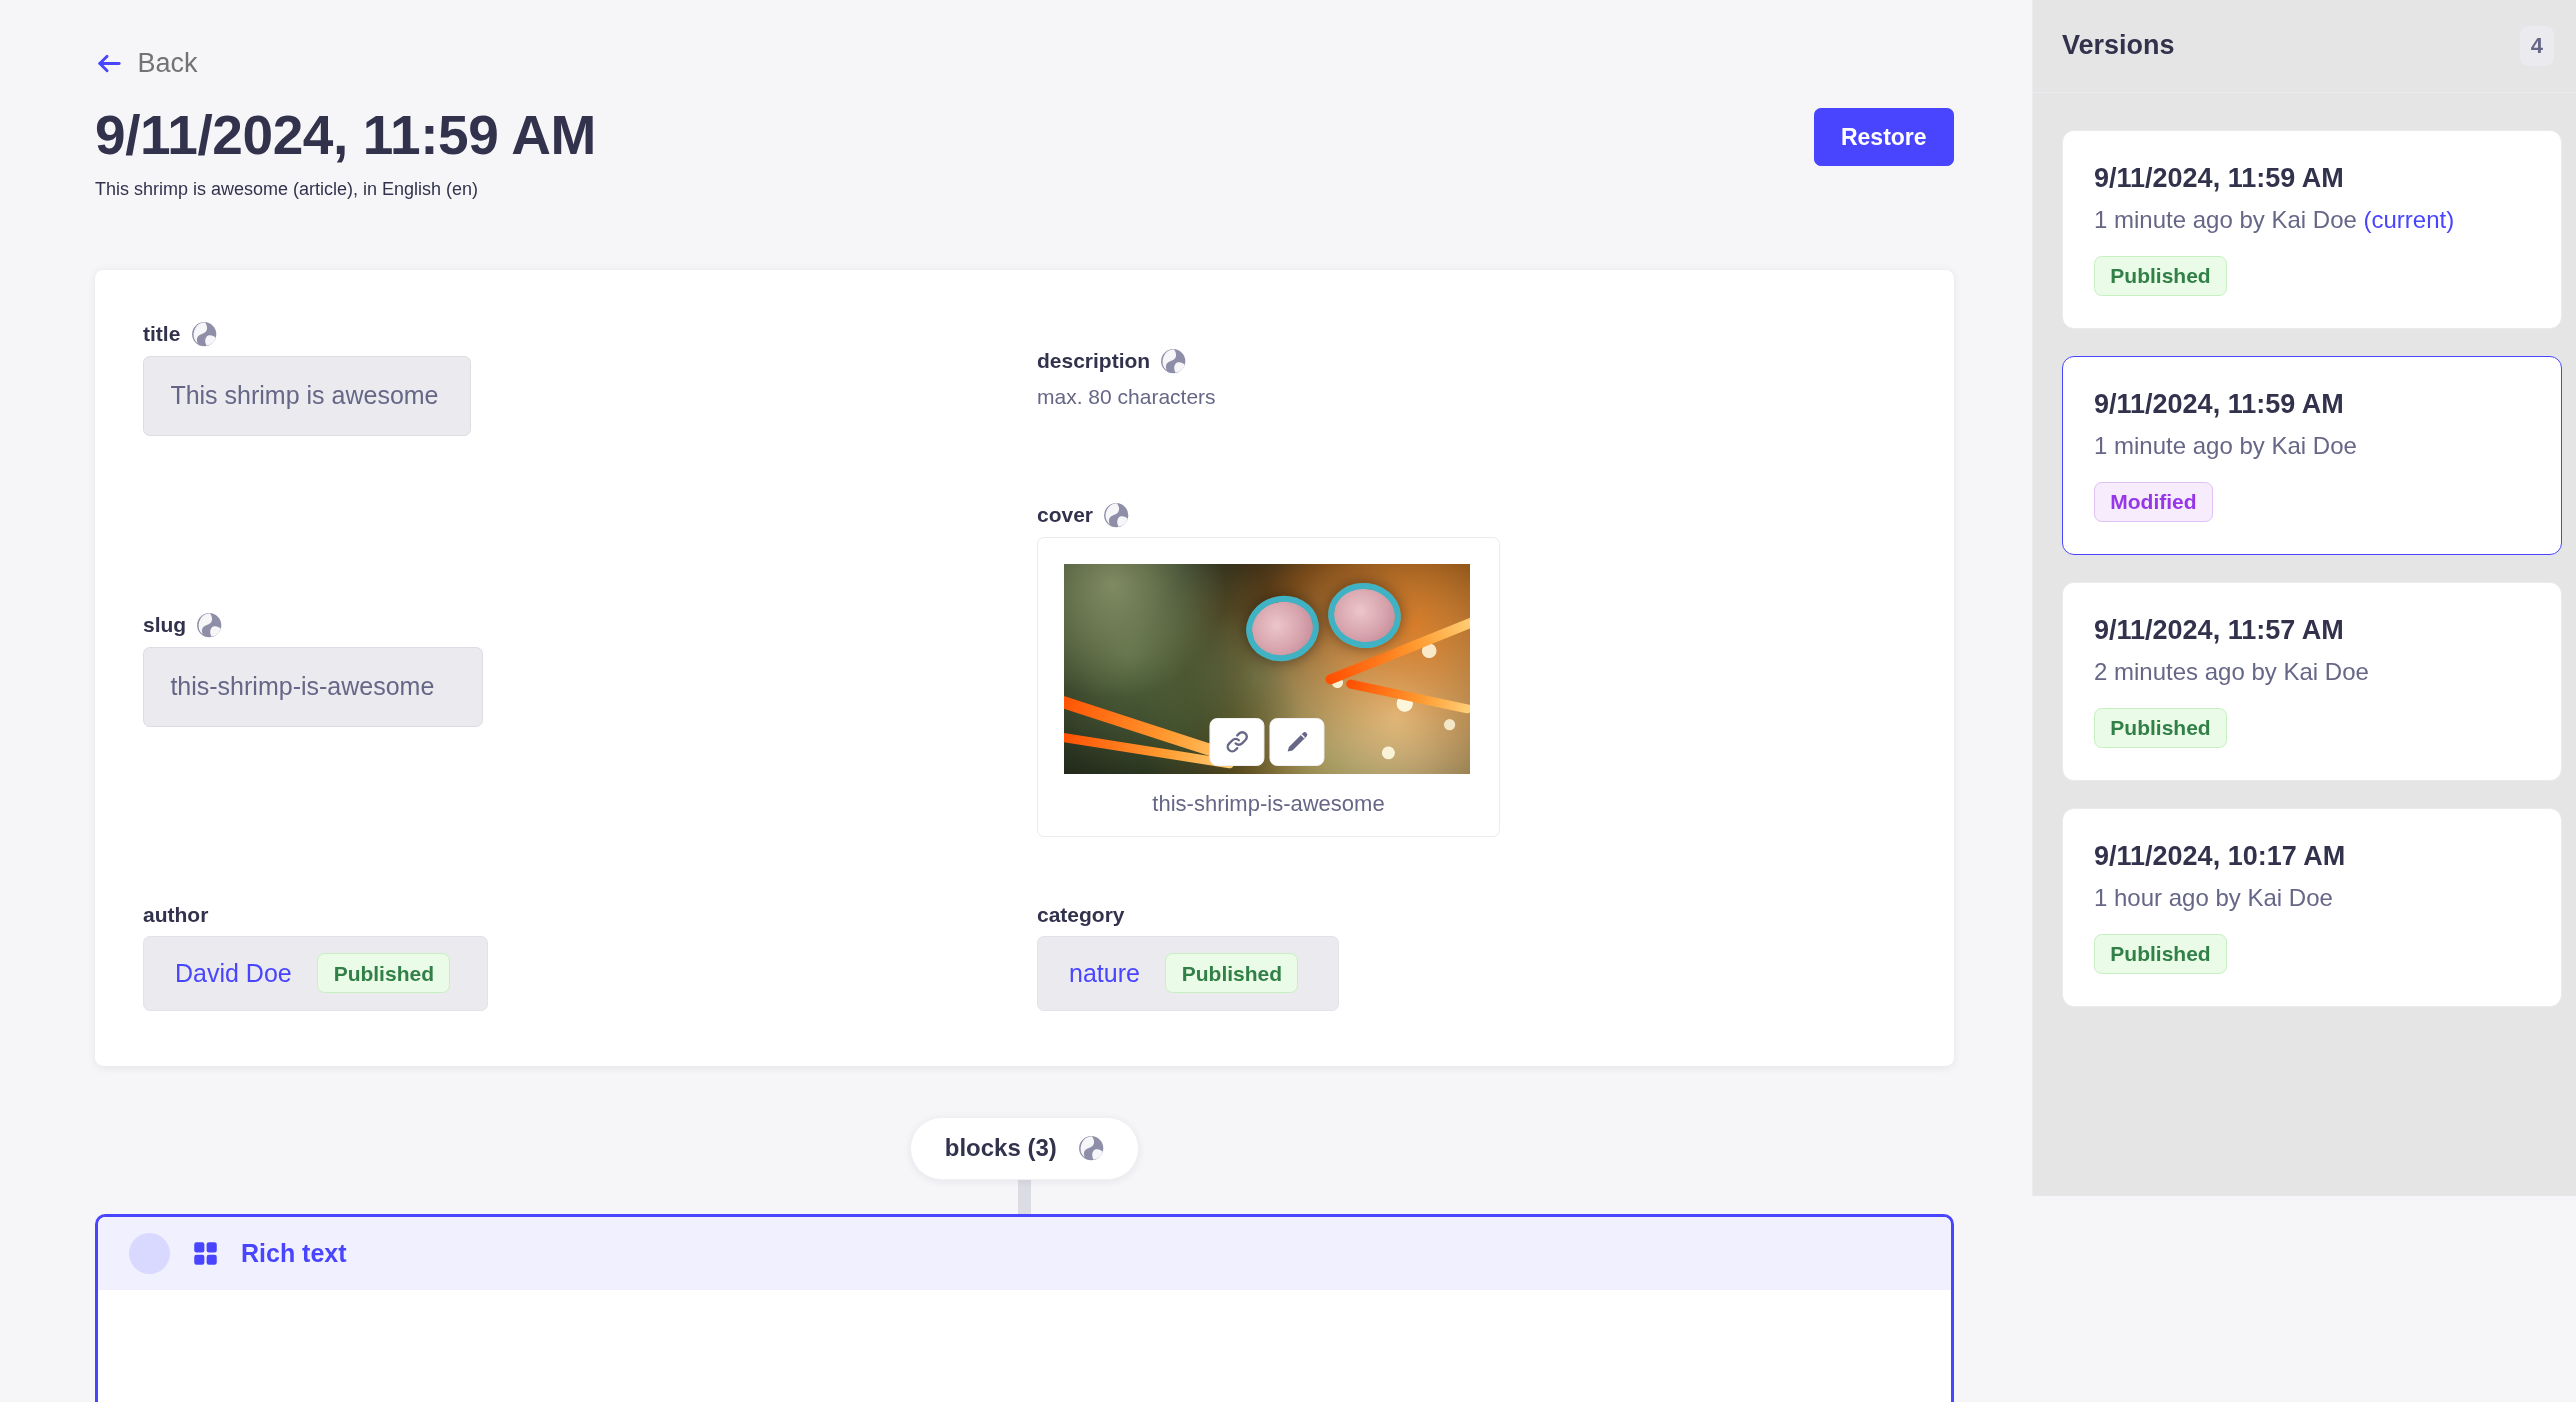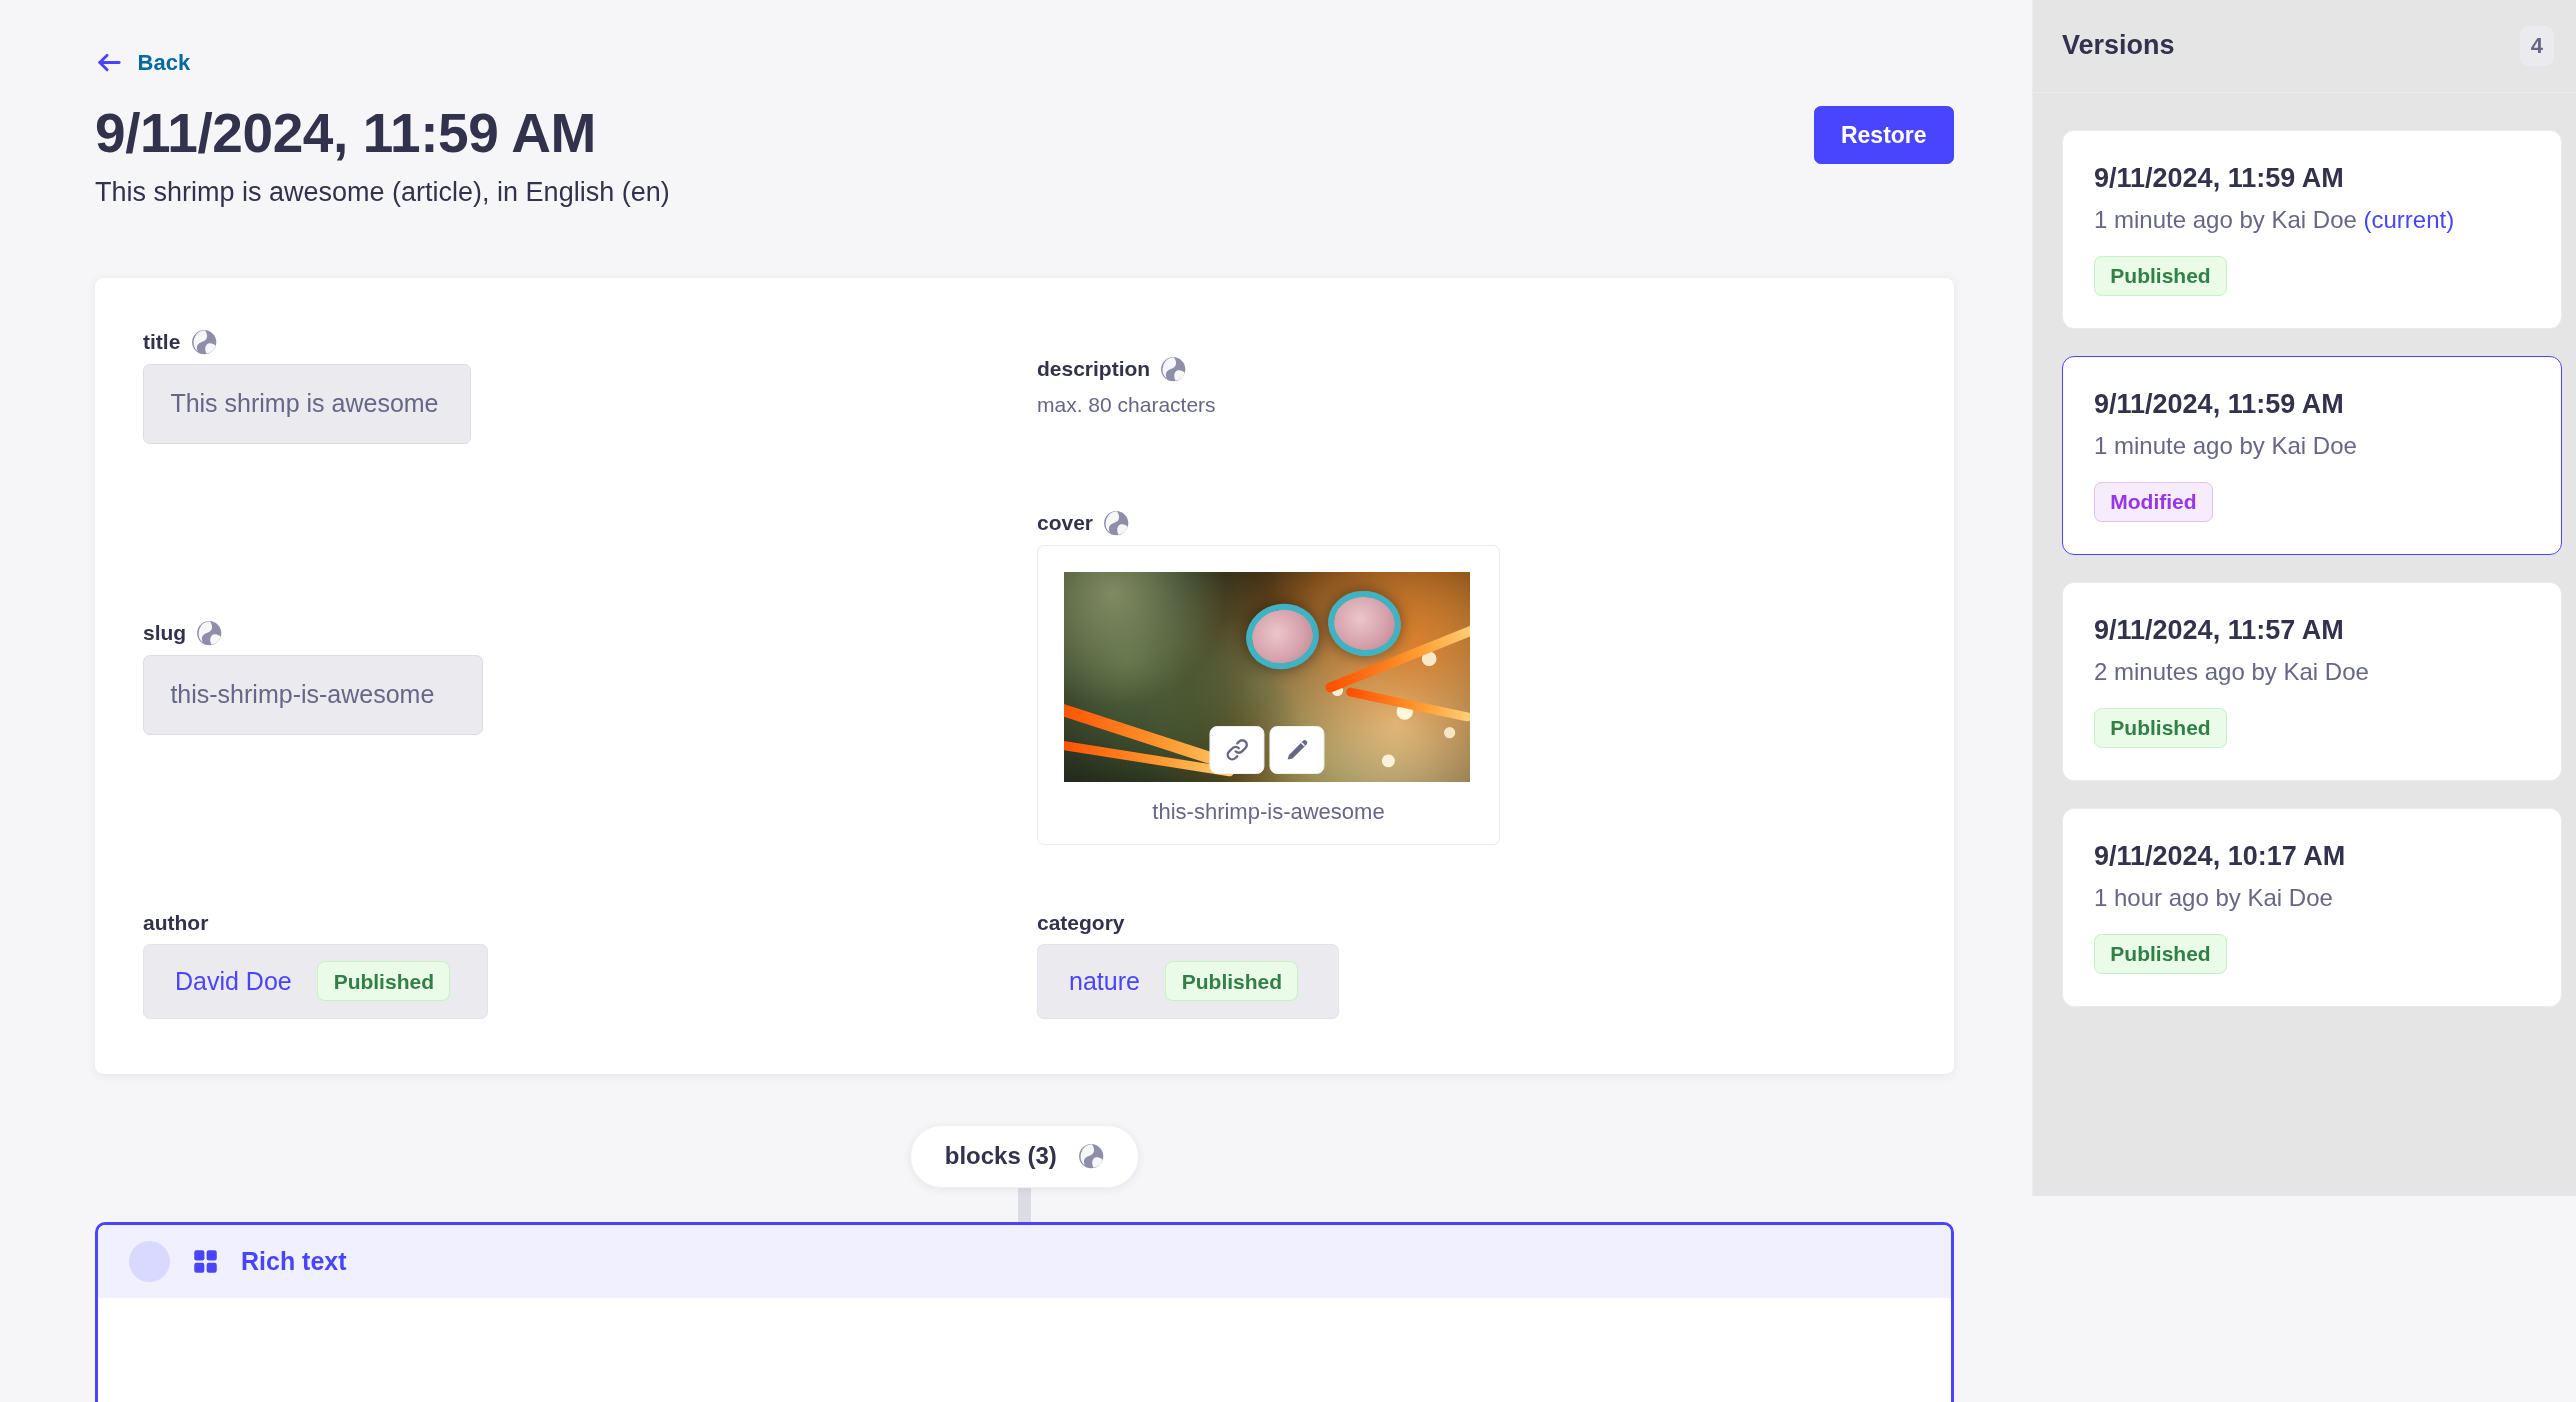--- a/index.html
+++ b/index.html
@@ -15,28 +15,28 @@
   
   .main {
     width:2032px; height:1402px;
     padding:48px 78px 0 95px;
     overflow:hidden;
     flex:none;
   }
   .back-row { display:flex; align-items:center; }
   .back-link {
     display:inline-flex; align-items:center; gap:13.6px;
-    color:#0369a1; font-size:22px; font-weight:700; text-decoration:none; cursor:pointer;
+    color:#737373; font-size:27px; font-weight:400; text-decoration:none; cursor:pointer;
   }
   .title-row {
     margin-top:24px;
     display:flex; align-items:flex-start; justify-content:space-between;
   }
   .page-title { font-size:55px; font-weight:700; color:#32324d; letter-spacing:-0.4px; }
-  .page-subtitle { margin-top:12px; font-size:27px; color:#32324d; }
+  .page-subtitle { margin-top:12px; font-size:18px; color:#32324d; }
   .restore-btn {
     margin-top:5px;
     background:#4945ff; color:#fff; border:1.7px solid #4945ff;
     font-family:inherit; font-size:23px; font-weight:700;
     padding:14.5px 26.4px; border-radius:6.8px; cursor:pointer;
   }
 
   
   .panel {
     margin-top:70px;

